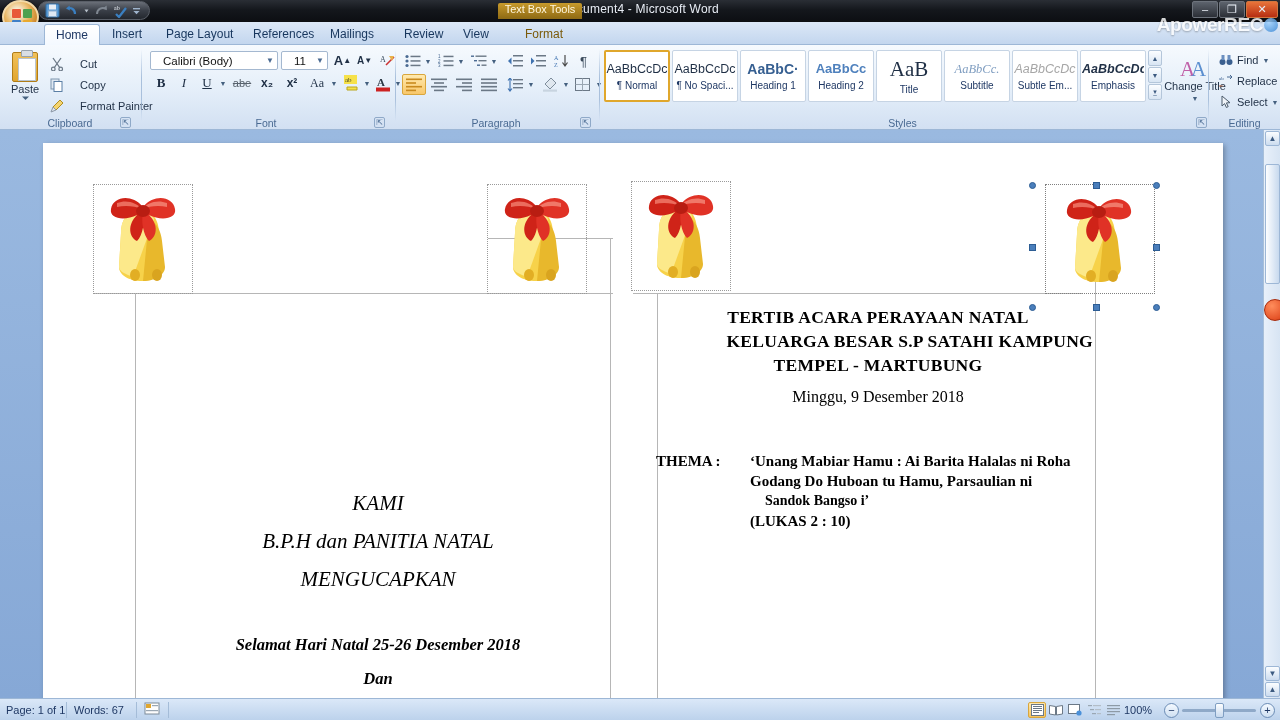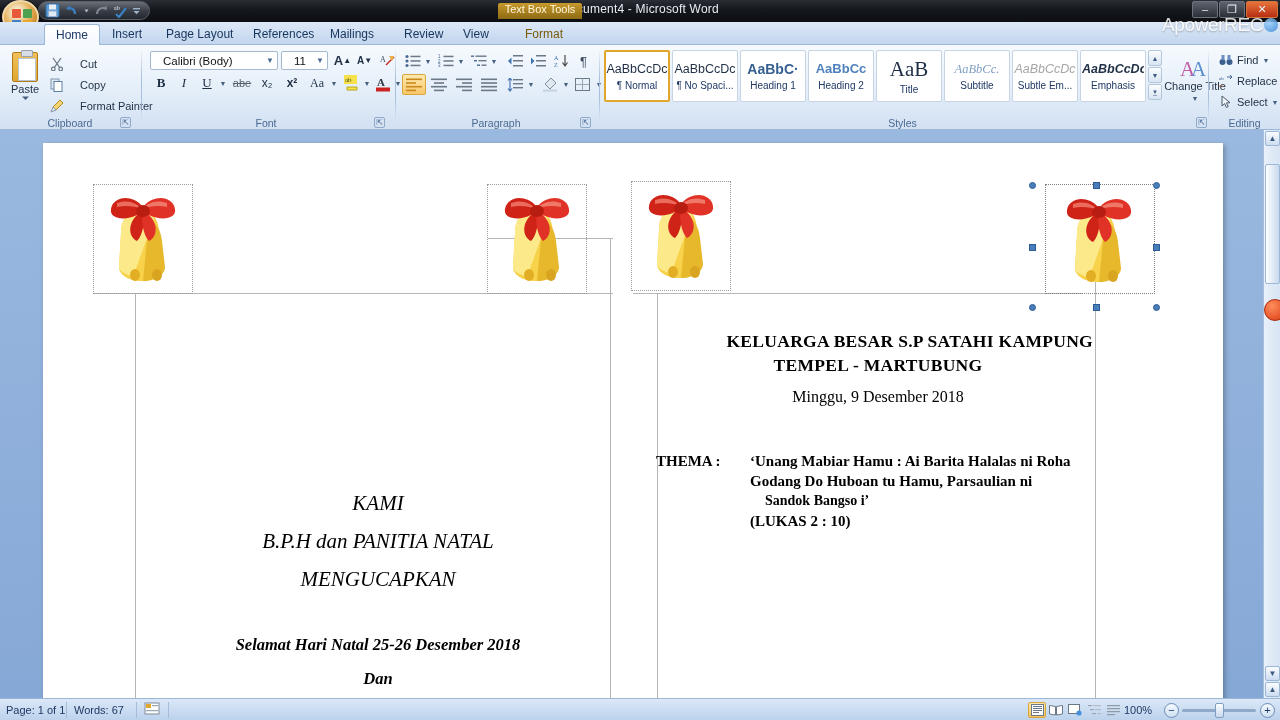--- a/index.html
+++ b/index.html
@@ -48,21 +48,21 @@
   .wincontrols { position: absolute; right: 2px; top: 1px; display: flex; gap: 1px; }
   .wc {
     width: 26px; height: 17px; border: 1px solid #6d737c; border-radius: 2px;
     background: linear-gradient(180deg,#5d636d 0%,#2b2f36 100%);
     color: #e8edf5; font-size: 11px; line-height: 15px; text-align: center;
   }
   .wc.close { background: linear-gradient(180deg,#e8743a 0%,#b62e12 100%); border-color:#d0763f; width:32px;}
 
   .watermark {
     position: absolute; right: 2px; top: 14px; z-index: 60;
-    font-size: 19px; font-weight: normal; color: #ffffff;
+    font-size: 19px; font-weight: bold; color: #ffffff;
     opacity: .82; letter-spacing: -.4px;
     text-shadow: 0 1px 2px rgba(0,0,0,.35);
     display:flex; align-items:center; gap:1px;
   }
   .watermark .wm-dot {
     width: 14px; height: 14px; border-radius: 50%;
     background: radial-gradient(circle at 35% 30%, #9fd2ff, #2f7fd0);
     display:inline-block;
   }
 
@@ -384,21 +384,21 @@
     <div class="sqbtn" style="left:31px;top:28px;width:22px;height:20px;font-style:italic;font-family:'Liberation Serif',serif;font-size:13px">
         <span>I</span>
       </div>
     <div class="sqbtn" style="left:54px;top:28px;width:22px;height:20px;text-decoration:underline;font-family:'Liberation Serif',serif;font-size:13px">
         <span>U</span>
       </div>
     <div class="sqbtn" style="left:76px;top:28px;width:10px;height:20px;font-size:7px;color:#44607f">▼</div>
     <div class="sqbtn" style="left:88px;top:28px;width:24px;height:20px;font-size:11px;text-decoration:line-through;color:#58626d">
         <span>abe</span>
       </div>
-    <div class="sqbtn" style="left:113px;top:28px;width:24px;height:20px;font-size:12px;font-weight:normal">
+    <div class="sqbtn" style="left:113px;top:28px;width:24px;height:20px;font-size:12px;font-weight:bold">
         <span>x₂</span>
       </div>
     <div class="sqbtn" style="left:138px;top:28px;width:24px;height:20px;font-size:12px;font-weight:bold">
         <span>x²</span>
       </div>
     <div class="sqbtn" style="left:163px;top:28px;width:24px;height:20px;font-size:12px;font-family:'Liberation Serif',serif">
         <span>Aa</span>
       </div>
     <div class="sqbtn" style="left:187px;top:28px;width:10px;height:20px;font-size:7px;color:#44607f">▼</div>
     <div class="sqbtn" style="left:199px;top:28px;width:22px;height:20px">
@@ -726,20 +726,21 @@
     <div class="handle" style="left:1050px;top:161px"></div>
     <div class="handle rnd" style="left:1110px;top:161px"></div>
 
     <div class="doctext t-ital" style="left:100px;top:348px;width:470px;text-align:center;font-size:21px">KAMI</div>
     <div class="doctext t-ital" style="left:100px;top:386px;width:470px;text-align:center;font-size:21px">B.P.H dan PANITIA NATAL</div>
     <div class="doctext t-ital" style="left:100px;top:424px;width:470px;text-align:center;font-size:21px">MENGUCAPKAN</div>
 
     <div class="doctext t-bi" style="left:100px;top:492px;width:470px;text-align:center;font-size:16.5px">Selamat Hari Natal 25-26 Desember 2018</div>
     <div class="doctext t-bi" style="left:100px;top:526px;width:470px;text-align:center;font-size:16.5px">Dan</div>
 
+    <div class="doctext t-b" style="left:620px;top:164px;width:430px;text-align:center;font-size:17.5px;letter-spacing:.3px">TERTIB  ACARA  PERAYAAN  NATAL</div>
     <div class="doctext t-b" style="left:620px;top:188px;width:430px;text-align:right;font-size:17.5px;letter-spacing:.3px">KELUARGA  BESAR S.P SATAHI  KAMPUNG</div>
     <div class="doctext t-b" style="left:620px;top:212px;width:430px;text-align:center;font-size:17.5px;letter-spacing:.3px">TEMPEL - MARTUBUNG</div>
 
     <div class="doctext" style="left:620px;top:245px;width:430px;text-align:center;font-size:16px">Minggu, 9 Desember 2018</div>
 
     <div class="doctext t-b" style="left:613px;top:310px;font-size:15px">THEMA :</div>
     <div class="doctext t-b" style="left:707px;top:310px;font-size:15px">‘Unang Mabiar Hamu : Ai Barita Halalas ni Roha</div>
     <div class="doctext t-b" style="left:707px;top:330px;font-size:15px">Godang Do Huboan tu Hamu, Parsaulian ni</div>
     <div class="doctext t-b" style="left:722px;top:350px;font-size:14px">Sandok Bangso i’</div>
     <div class="doctext t-b" style="left:707px;top:370px;font-size:15px">(LUKAS 2 : 10)</div>

